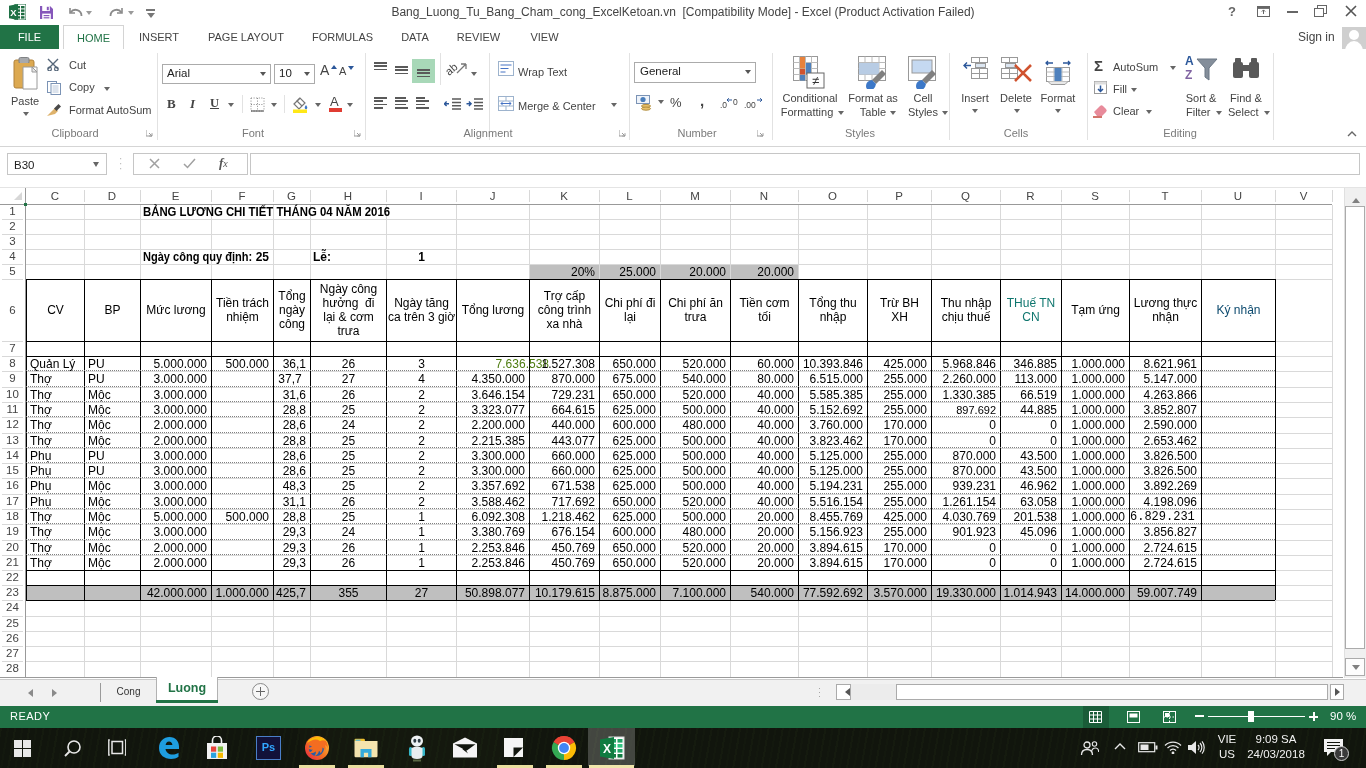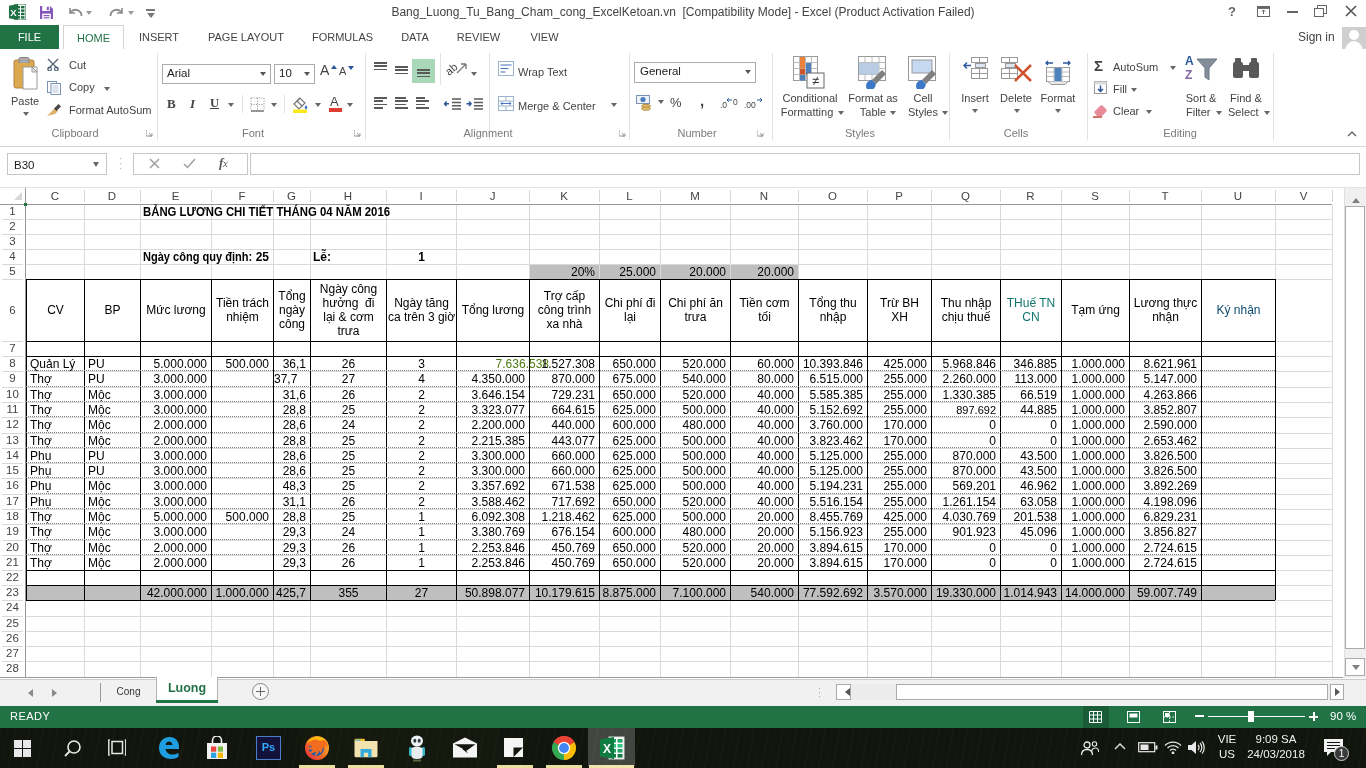--- a/index.html
+++ b/index.html
@@ -582,21 +582,21 @@
 <div class="ab" style="left:731px;top:357.0px;width:67px;height:14.300000000000011px;line-height:14.300000000000011px;font-size:12px;color:#000;overflow:hidden;white-space:nowrap;text-align:right;padding-right:4px;">60.000</div>
 <div class="ab" style="left:799px;top:357.0px;width:68px;height:14.300000000000011px;line-height:14.300000000000011px;font-size:12px;color:#000;overflow:hidden;white-space:nowrap;text-align:right;padding-right:4px;">10.393.846</div>
 <div class="ab" style="left:868px;top:357.0px;width:63px;height:14.300000000000011px;line-height:14.300000000000011px;font-size:12px;color:#000;overflow:hidden;white-space:nowrap;text-align:right;padding-right:4px;">425.000</div>
 <div class="ab" style="left:932px;top:357.0px;width:68px;height:14.300000000000011px;line-height:14.300000000000011px;font-size:12px;color:#000;overflow:hidden;white-space:nowrap;text-align:right;padding-right:4px;">5.968.846</div>
 <div class="ab" style="left:1001px;top:357.0px;width:60px;height:14.300000000000011px;line-height:14.300000000000011px;font-size:12px;color:#000;overflow:hidden;white-space:nowrap;text-align:right;padding-right:4px;">346.885</div>
 <div class="ab" style="left:1062px;top:357.0px;width:67px;height:14.300000000000011px;line-height:14.300000000000011px;font-size:12px;color:#000;overflow:hidden;white-space:nowrap;text-align:right;padding-right:4px;">1.000.000</div>
 <div class="ab" style="left:1130px;top:357.0px;width:71px;height:14.300000000000011px;line-height:14.300000000000011px;font-size:12px;color:#000;overflow:hidden;white-space:nowrap;text-align:right;padding-right:4px;">8.621.961</div>
 <div class="ab" style="left:27px;top:372.3px;width:57px;height:14.300000000000011px;line-height:14.300000000000011px;font-size:12px;color:#000;overflow:hidden;white-space:nowrap;text-align:left;padding-left:3px;">Thợ</div>
 <div class="ab" style="left:85px;top:372.3px;width:55px;height:14.300000000000011px;line-height:14.300000000000011px;font-size:12px;color:#000;overflow:hidden;white-space:nowrap;text-align:left;padding-left:3px;">PU</div>
 <div class="ab" style="left:141px;top:372.3px;width:70px;height:14.300000000000011px;line-height:14.300000000000011px;font-size:12px;color:#000;overflow:hidden;white-space:nowrap;text-align:right;padding-right:4px;">3.000.000</div>
-<div class="ab" style="left:274px;top:372.3px;width:36px;height:14.300000000000011px;line-height:14.300000000000011px;font-size:12px;color:#000;overflow:hidden;white-space:nowrap;text-align:left;padding-right:4px;">37,7</div>
+<div class="ab" style="left:274px;top:372.3px;width:36px;height:14.300000000000011px;line-height:14.300000000000011px;font-size:12px;color:#000;overflow:hidden;white-space:nowrap;text-align:center;padding-right:4px;">37,7</div>
 <div class="ab" style="left:311px;top:372.3px;width:75px;height:14.300000000000011px;line-height:14.300000000000011px;font-size:12px;color:#000;overflow:hidden;white-space:nowrap;text-align:center;">27</div>
 <div class="ab" style="left:387px;top:372.3px;width:69px;height:14.300000000000011px;line-height:14.300000000000011px;font-size:12px;color:#000;overflow:hidden;white-space:nowrap;text-align:center;">4</div>
 <div class="ab" style="left:457px;top:372.3px;width:72px;height:14.300000000000011px;line-height:14.300000000000011px;font-size:12px;color:#000;overflow:hidden;white-space:nowrap;text-align:right;padding-right:4px;">4.350.000</div>
 <div class="ab" style="left:530px;top:372.3px;width:69px;height:14.300000000000011px;line-height:14.300000000000011px;font-size:12px;color:#000;overflow:hidden;white-space:nowrap;text-align:right;padding-right:4px;">870.000</div>
 <div class="ab" style="left:600px;top:372.3px;width:60px;height:14.300000000000011px;line-height:14.300000000000011px;font-size:12px;color:#000;overflow:hidden;white-space:nowrap;text-align:right;padding-right:4px;">675.000</div>
 <div class="ab" style="left:661px;top:372.3px;width:69px;height:14.300000000000011px;line-height:14.300000000000011px;font-size:12px;color:#000;overflow:hidden;white-space:nowrap;text-align:right;padding-right:4px;">540.000</div>
 <div class="ab" style="left:731px;top:372.3px;width:67px;height:14.300000000000011px;line-height:14.300000000000011px;font-size:12px;color:#000;overflow:hidden;white-space:nowrap;text-align:right;padding-right:4px;">80.000</div>
 <div class="ab" style="left:799px;top:372.3px;width:68px;height:14.300000000000011px;line-height:14.300000000000011px;font-size:12px;color:#000;overflow:hidden;white-space:nowrap;text-align:right;padding-right:4px;">6.515.000</div>
 <div class="ab" style="left:868px;top:372.3px;width:63px;height:14.300000000000011px;line-height:14.300000000000011px;font-size:12px;color:#000;overflow:hidden;white-space:nowrap;text-align:right;padding-right:4px;">255.000</div>
 <div class="ab" style="left:932px;top:372.3px;width:68px;height:14.300000000000011px;line-height:14.300000000000011px;font-size:12px;color:#000;overflow:hidden;white-space:nowrap;text-align:right;padding-right:4px;">2.260.000</div>
@@ -711,21 +711,21 @@
 <div class="ab" style="left:274px;top:479.4px;width:36px;height:14.300000000000011px;line-height:14.300000000000011px;font-size:12px;color:#000;overflow:hidden;white-space:nowrap;text-align:right;padding-right:4px;">48,3</div>
 <div class="ab" style="left:311px;top:479.4px;width:75px;height:14.300000000000011px;line-height:14.300000000000011px;font-size:12px;color:#000;overflow:hidden;white-space:nowrap;text-align:center;">25</div>
 <div class="ab" style="left:387px;top:479.4px;width:69px;height:14.300000000000011px;line-height:14.300000000000011px;font-size:12px;color:#000;overflow:hidden;white-space:nowrap;text-align:center;">2</div>
 <div class="ab" style="left:457px;top:479.4px;width:72px;height:14.300000000000011px;line-height:14.300000000000011px;font-size:12px;color:#000;overflow:hidden;white-space:nowrap;text-align:right;padding-right:4px;">3.357.692</div>
 <div class="ab" style="left:530px;top:479.4px;width:69px;height:14.300000000000011px;line-height:14.300000000000011px;font-size:12px;color:#000;overflow:hidden;white-space:nowrap;text-align:right;padding-right:4px;">671.538</div>
 <div class="ab" style="left:600px;top:479.4px;width:60px;height:14.300000000000011px;line-height:14.300000000000011px;font-size:12px;color:#000;overflow:hidden;white-space:nowrap;text-align:right;padding-right:4px;">625.000</div>
 <div class="ab" style="left:661px;top:479.4px;width:69px;height:14.300000000000011px;line-height:14.300000000000011px;font-size:12px;color:#000;overflow:hidden;white-space:nowrap;text-align:right;padding-right:4px;">500.000</div>
 <div class="ab" style="left:731px;top:479.4px;width:67px;height:14.300000000000011px;line-height:14.300000000000011px;font-size:12px;color:#000;overflow:hidden;white-space:nowrap;text-align:right;padding-right:4px;">40.000</div>
 <div class="ab" style="left:799px;top:479.4px;width:68px;height:14.300000000000011px;line-height:14.300000000000011px;font-size:12px;color:#000;overflow:hidden;white-space:nowrap;text-align:right;padding-right:4px;">5.194.231</div>
 <div class="ab" style="left:868px;top:479.4px;width:63px;height:14.300000000000011px;line-height:14.300000000000011px;font-size:12px;color:#000;overflow:hidden;white-space:nowrap;text-align:right;padding-right:4px;">255.000</div>
-<div class="ab" style="left:932px;top:479.4px;width:68px;height:14.300000000000011px;line-height:14.300000000000011px;font-size:12px;color:#000;overflow:hidden;white-space:nowrap;text-align:right;padding-right:4px;">569.201</div>
+<div class="ab" style="left:932px;top:479.4px;width:68px;height:14.300000000000011px;line-height:14.300000000000011px;font-size:12px;color:#000;overflow:hidden;white-space:nowrap;text-align:right;padding-right:4px;">939.231</div>
 <div class="ab" style="left:1001px;top:479.4px;width:60px;height:14.300000000000011px;line-height:14.300000000000011px;font-size:12px;color:#000;overflow:hidden;white-space:nowrap;text-align:right;padding-right:4px;">46.962</div>
 <div class="ab" style="left:1062px;top:479.4px;width:67px;height:14.300000000000011px;line-height:14.300000000000011px;font-size:12px;color:#000;overflow:hidden;white-space:nowrap;text-align:right;padding-right:4px;">1.000.000</div>
 <div class="ab" style="left:1130px;top:479.4px;width:71px;height:14.300000000000011px;line-height:14.300000000000011px;font-size:12px;color:#000;overflow:hidden;white-space:nowrap;text-align:right;padding-right:4px;">3.892.269</div>
 <div class="ab" style="left:27px;top:494.7px;width:57px;height:14.300000000000011px;line-height:14.300000000000011px;font-size:12px;color:#000;overflow:hidden;white-space:nowrap;text-align:left;padding-left:3px;">Phụ</div>
 <div class="ab" style="left:85px;top:494.7px;width:55px;height:14.300000000000011px;line-height:14.300000000000011px;font-size:12px;color:#000;overflow:hidden;white-space:nowrap;text-align:left;padding-left:3px;">Mộc</div>
 <div class="ab" style="left:141px;top:494.7px;width:70px;height:14.300000000000011px;line-height:14.300000000000011px;font-size:12px;color:#000;overflow:hidden;white-space:nowrap;text-align:right;padding-right:4px;">3.000.000</div>
 <div class="ab" style="left:274px;top:494.7px;width:36px;height:14.300000000000011px;line-height:14.300000000000011px;font-size:12px;color:#000;overflow:hidden;white-space:nowrap;text-align:right;padding-right:4px;">31,1</div>
 <div class="ab" style="left:311px;top:494.7px;width:75px;height:14.300000000000011px;line-height:14.300000000000011px;font-size:12px;color:#000;overflow:hidden;white-space:nowrap;text-align:center;">26</div>
 <div class="ab" style="left:387px;top:494.7px;width:69px;height:14.300000000000011px;line-height:14.300000000000011px;font-size:12px;color:#000;overflow:hidden;white-space:nowrap;text-align:center;">2</div>
 <div class="ab" style="left:457px;top:494.7px;width:72px;height:14.300000000000011px;line-height:14.300000000000011px;font-size:12px;color:#000;overflow:hidden;white-space:nowrap;text-align:right;padding-right:4px;">3.588.462</div>
@@ -749,21 +749,21 @@
 <div class="ab" style="left:457px;top:510.0px;width:72px;height:14.299999999999955px;line-height:14.299999999999955px;font-size:12px;color:#000;overflow:hidden;white-space:nowrap;text-align:right;padding-right:4px;">6.092.308</div>
 <div class="ab" style="left:530px;top:510.0px;width:69px;height:14.299999999999955px;line-height:14.299999999999955px;font-size:12px;color:#000;overflow:hidden;white-space:nowrap;text-align:right;padding-right:4px;">1.218.462</div>
 <div class="ab" style="left:600px;top:510.0px;width:60px;height:14.299999999999955px;line-height:14.299999999999955px;font-size:12px;color:#000;overflow:hidden;white-space:nowrap;text-align:right;padding-right:4px;">625.000</div>
 <div class="ab" style="left:661px;top:510.0px;width:69px;height:14.299999999999955px;line-height:14.299999999999955px;font-size:12px;color:#000;overflow:hidden;white-space:nowrap;text-align:right;padding-right:4px;">500.000</div>
 <div class="ab" style="left:731px;top:510.0px;width:67px;height:14.299999999999955px;line-height:14.299999999999955px;font-size:12px;color:#000;overflow:hidden;white-space:nowrap;text-align:right;padding-right:4px;">20.000</div>
 <div class="ab" style="left:799px;top:510.0px;width:68px;height:14.299999999999955px;line-height:14.299999999999955px;font-size:12px;color:#000;overflow:hidden;white-space:nowrap;text-align:right;padding-right:4px;">8.455.769</div>
 <div class="ab" style="left:868px;top:510.0px;width:63px;height:14.299999999999955px;line-height:14.299999999999955px;font-size:12px;color:#000;overflow:hidden;white-space:nowrap;text-align:right;padding-right:4px;">425.000</div>
 <div class="ab" style="left:932px;top:510.0px;width:68px;height:14.299999999999955px;line-height:14.299999999999955px;font-size:12px;color:#000;overflow:hidden;white-space:nowrap;text-align:right;padding-right:4px;">4.030.769</div>
 <div class="ab" style="left:1001px;top:510.0px;width:60px;height:14.299999999999955px;line-height:14.299999999999955px;font-size:12px;color:#000;overflow:hidden;white-space:nowrap;text-align:right;padding-right:4px;">201.538</div>
 <div class="ab" style="left:1062px;top:510.0px;width:67px;height:14.299999999999955px;line-height:14.299999999999955px;font-size:12px;color:#000;overflow:hidden;white-space:nowrap;text-align:right;padding-right:4px;">1.000.000</div>
-<div class="ab" style="left:1130px;top:510.0px;width:71px;height:14.299999999999955px;line-height:14.299999999999955px;font-size:12px;color:#000;overflow:hidden;white-space:nowrap;text-align:right;padding-right:4px;">6.829.231</div>
+<div class="ab" style="left:1130px;top:510.0px;width:71px;height:14.299999999999955px;line-height:14.299999999999955px;font-size:12px;color:#000;overflow:hidden;white-space:nowrap;text-align:left;padding-right:4px;font-family:Liberation Mono, monospace;">6.829.231</div>
 <div class="ab" style="left:27px;top:525.3px;width:57px;height:14.300000000000068px;line-height:14.300000000000068px;font-size:12px;color:#000;overflow:hidden;white-space:nowrap;text-align:left;padding-left:3px;">Thợ</div>
 <div class="ab" style="left:85px;top:525.3px;width:55px;height:14.300000000000068px;line-height:14.300000000000068px;font-size:12px;color:#000;overflow:hidden;white-space:nowrap;text-align:left;padding-left:3px;">Mộc</div>
 <div class="ab" style="left:141px;top:525.3px;width:70px;height:14.300000000000068px;line-height:14.300000000000068px;font-size:12px;color:#000;overflow:hidden;white-space:nowrap;text-align:right;padding-right:4px;">3.000.000</div>
 <div class="ab" style="left:274px;top:525.3px;width:36px;height:14.300000000000068px;line-height:14.300000000000068px;font-size:12px;color:#000;overflow:hidden;white-space:nowrap;text-align:right;padding-right:4px;">29,3</div>
 <div class="ab" style="left:311px;top:525.3px;width:75px;height:14.300000000000068px;line-height:14.300000000000068px;font-size:12px;color:#000;overflow:hidden;white-space:nowrap;text-align:center;">24</div>
 <div class="ab" style="left:387px;top:525.3px;width:69px;height:14.300000000000068px;line-height:14.300000000000068px;font-size:12px;color:#000;overflow:hidden;white-space:nowrap;text-align:center;">1</div>
 <div class="ab" style="left:457px;top:525.3px;width:72px;height:14.300000000000068px;line-height:14.300000000000068px;font-size:12px;color:#000;overflow:hidden;white-space:nowrap;text-align:right;padding-right:4px;">3.380.769</div>
 <div class="ab" style="left:530px;top:525.3px;width:69px;height:14.300000000000068px;line-height:14.300000000000068px;font-size:12px;color:#000;overflow:hidden;white-space:nowrap;text-align:right;padding-right:4px;">676.154</div>
 <div class="ab" style="left:600px;top:525.3px;width:60px;height:14.300000000000068px;line-height:14.300000000000068px;font-size:12px;color:#000;overflow:hidden;white-space:nowrap;text-align:right;padding-right:4px;">600.000</div>
 <div class="ab" style="left:661px;top:525.3px;width:69px;height:14.300000000000068px;line-height:14.300000000000068px;font-size:12px;color:#000;overflow:hidden;white-space:nowrap;text-align:right;padding-right:4px;">480.000</div>

